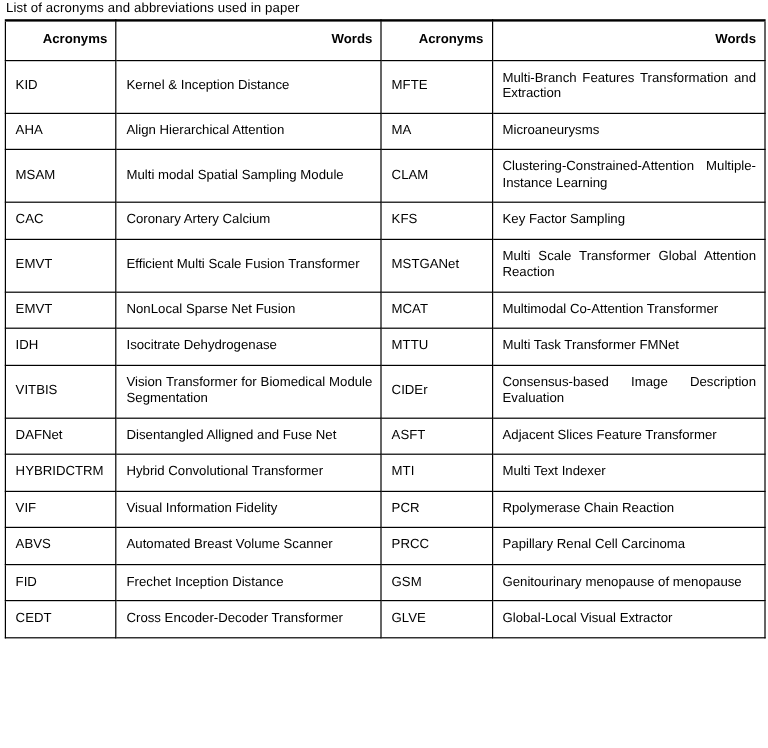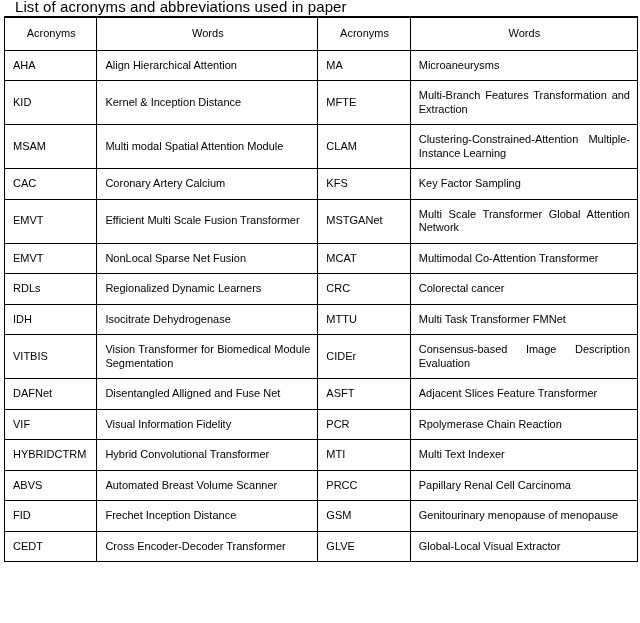--- a/index.html
+++ b/index.html
@@ -9,48 +9,47 @@
     font-family: "Liberation Sans", sans-serif;
     color: #000000;
   }
   .page {
     width: 640px;
     height: 623px;
     padding: 0 2px 2px 4px;
     background: #ffffff;
   }
   .caption {
-    font-size: 15px;
+    font-size: 11px;
     line-height: 12px;
     color: #000000;
     padding: 1px 0 3px 1px;
     letter-spacing: 0.1px;
-    margin-left: 10px;
   }
   table.acronyms {
     border-collapse: collapse;
     width: 100%;
     table-layout: fixed;
     border: 1px solid #000;
     border-top-width: 2px;
   }
   col.c-acr  { width: 14.6%; }
   col.c-words{ width: 34.9%; }
   col.c-acr2 { width: 14.6%; }
   col.c-words2{ width: 35.9%; }
   th, td {
     border: 1px solid #000;
     font-size: 11px;
     line-height: 13.5px;
     vertical-align: middle;
     padding: 8px 7px 8px 8px;
   }
   th {
-    text-align: center;
-    font-weight: normal;
+    text-align: right;
+    font-weight: bold;
     padding-top: 9px;
     padding-bottom: 9px;
   }
   td.words {
     text-align: justify;
     text-justify: inter-word;
   }
   td.acr {
     white-space: nowrap;
     overflow: hidden;
@@ -72,90 +71,84 @@
     <thead>
       <tr>
           <th>Acronyms</th>
           <th>Words</th>
           <th>Acronyms</th>
           <th>Words</th>
         </tr>
     </thead>
     <tbody>
         <tr>
+          <td class="acr">KID</td>
+          <td class="words">Kernel &amp; Inception Distance</td>
+          <td class="acr">MFTE</td>
+          <td class="words">Multi-Branch Features Transformation and Extraction</td>
+        </tr>
+        <tr>
           <td class="acr">AHA</td>
           <td class="words">Align Hierarchical Attention</td>
           <td class="acr">MA</td>
           <td class="words">Microaneurysms</td>
         </tr>
         <tr>
-          <td class="acr">KID</td>
-          <td class="words">Kernel &amp; Inception Distance</td>
-          <td class="acr">MFTE</td>
-          <td class="words">Multi-Branch Features Transformation and Extraction</td>
-        </tr>
-        <tr>
           <td class="acr">MSAM</td>
-          <td class="words">Multi modal Spatial Attention Module</td>
+          <td class="words">Multi modal Spatial Sampling Module</td>
           <td class="acr">CLAM</td>
           <td class="words">Clustering-Constrained-Attention Multiple-Instance Learning</td>
         </tr>
         <tr>
           <td class="acr">CAC</td>
           <td class="words">Coronary Artery Calcium</td>
           <td class="acr">KFS</td>
           <td class="words">Key Factor Sampling</td>
         </tr>
         <tr>
           <td class="acr">EMVT</td>
           <td class="words">Efficient Multi Scale Fusion Transformer</td>
           <td class="acr">MSTGANet</td>
-          <td class="words">Multi Scale Transformer Global Attention Network</td>
+          <td class="words">Multi Scale Transformer Global Attention Reaction</td>
         </tr>
         <tr>
           <td class="acr">EMVT</td>
           <td class="words">NonLocal Sparse Net Fusion</td>
           <td class="acr">MCAT</td>
           <td class="words">Multimodal Co-Attention Transformer</td>
-        </tr>
-        <tr>
-          <td class="acr">RDLs</td>
-          <td class="words">Regionalized Dynamic Learners</td>
-          <td class="acr">CRC</td>
-          <td class="words">Colorectal cancer</td>
         </tr>
         <tr>
           <td class="acr">IDH</td>
           <td class="words">Isocitrate Dehydrogenase</td>
           <td class="acr">MTTU</td>
           <td class="words">Multi Task Transformer FMNet</td>
         </tr>
         <tr>
           <td class="acr">VITBIS</td>
           <td class="words">Vision Transformer for Biomedical Module Segmentation</td>
           <td class="acr">CIDEr</td>
           <td class="words">Consensus-based Image Description Evaluation</td>
         </tr>
         <tr>
           <td class="acr">DAFNet</td>
           <td class="words">Disentangled Alligned and Fuse Net</td>
           <td class="acr">ASFT</td>
           <td class="words">Adjacent Slices Feature Transformer</td>
         </tr>
         <tr>
+          <td class="acr">HYBRIDCTRM</td>
+          <td class="words">Hybrid Convolutional Transformer</td>
+          <td class="acr">MTI</td>
+          <td class="words">Multi Text Indexer</td>
+        </tr>
+        <tr>
           <td class="acr">VIF</td>
           <td class="words">Visual Information Fidelity</td>
           <td class="acr">PCR</td>
           <td class="words">Rpolymerase Chain Reaction</td>
-        </tr>
-        <tr>
-          <td class="acr">HYBRIDCTRM</td>
-          <td class="words">Hybrid Convolutional Transformer</td>
-          <td class="acr">MTI</td>
-          <td class="words">Multi Text Indexer</td>
         </tr>
         <tr>
           <td class="acr">ABVS</td>
           <td class="words">Automated Breast Volume Scanner</td>
           <td class="acr">PRCC</td>
           <td class="words">Papillary Renal Cell Carcinoma</td>
         </tr>
         <tr>
           <td class="acr">FID</td>
           <td class="words">Frechet Inception Distance</td>

